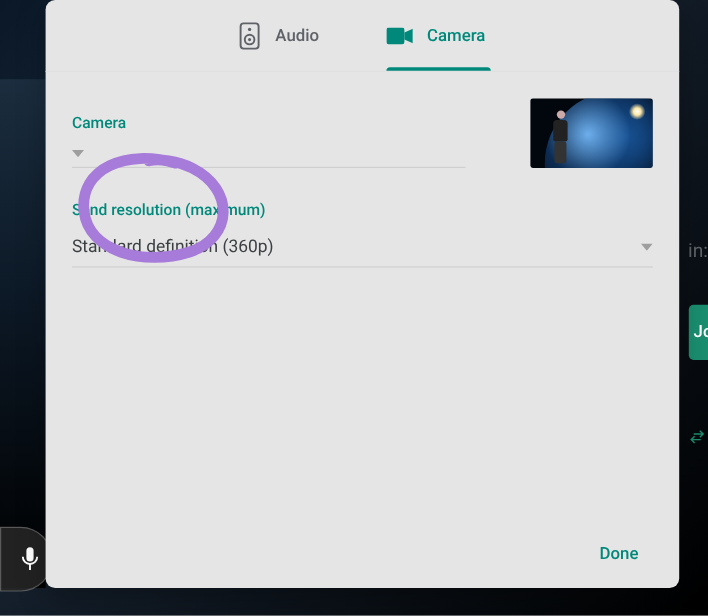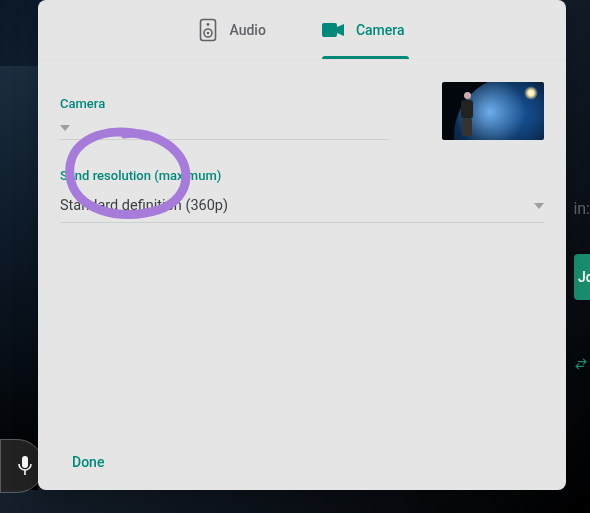--- a/index.html
+++ b/index.html
@@ -70,21 +70,21 @@
   .person { position:absolute; left:18px; top:10px; width:14px; height:44px; }
   .person .head { width:7px; height:7px; border-radius:50%; background:#caa; margin:0 auto; }
   .person .torso { width:12px; height:18px; background:#222; margin:1px auto 0; border-radius:3px 3px 2px 2px; }
   .person .legs { width:10px; height:18px; background:#333; margin:0 auto; border-radius:2px; }
 
   .annot {
     position: absolute; left: 18px; top: 62px; width: 150px; height: 104px; pointer-events: none;
   }
 
   .footer {
-    height: 56px; display:flex; align-items:center; justify-content:flex-start; padding: 0 22px;
+    height: 56px; display:flex; align-items:center; justify-content:flex-end; padding: 0 22px;
   }
   .done { color: #00897b; font-size: 14px; font-weight: 500; cursor: pointer; padding: 8px 12px; border-radius:4px; }
   .full { width: 100%; }
 </style>
 </head>
 <body>
 
 <div class="backdrop"></div>
 <div class="bg-preview"></div>
 <div class="bg-mic">

